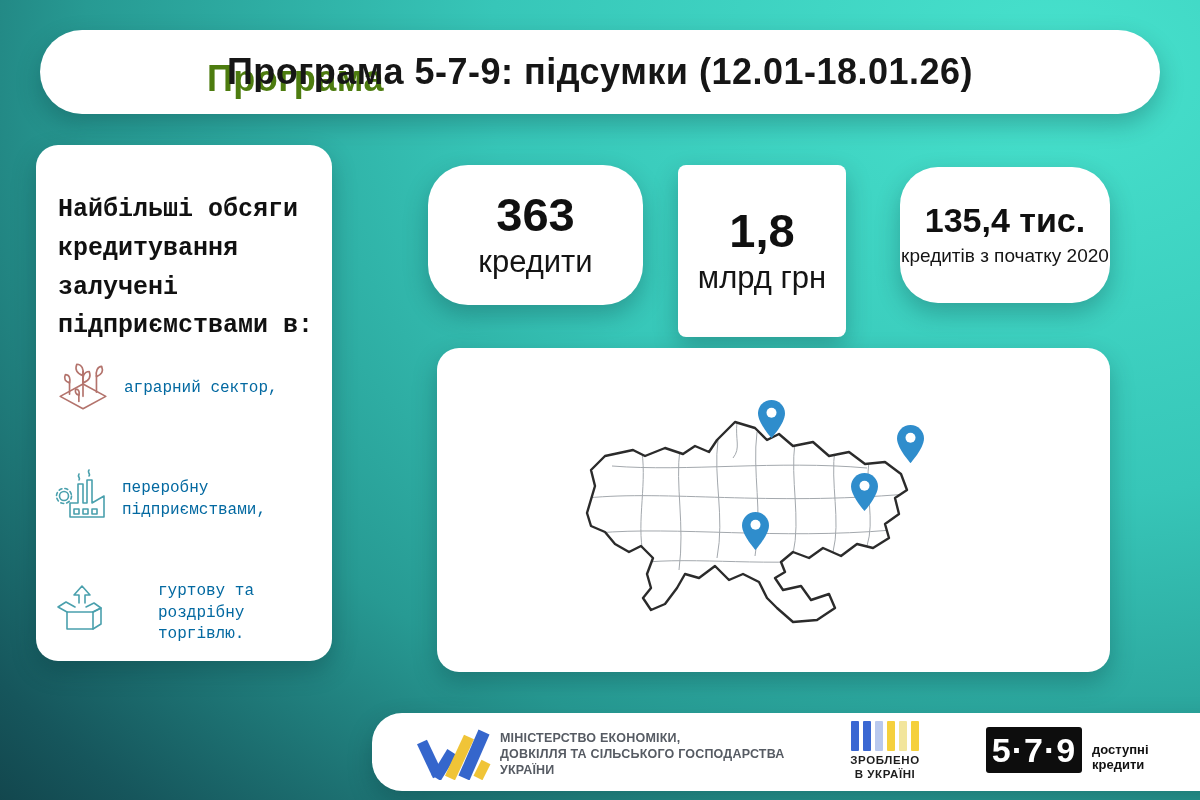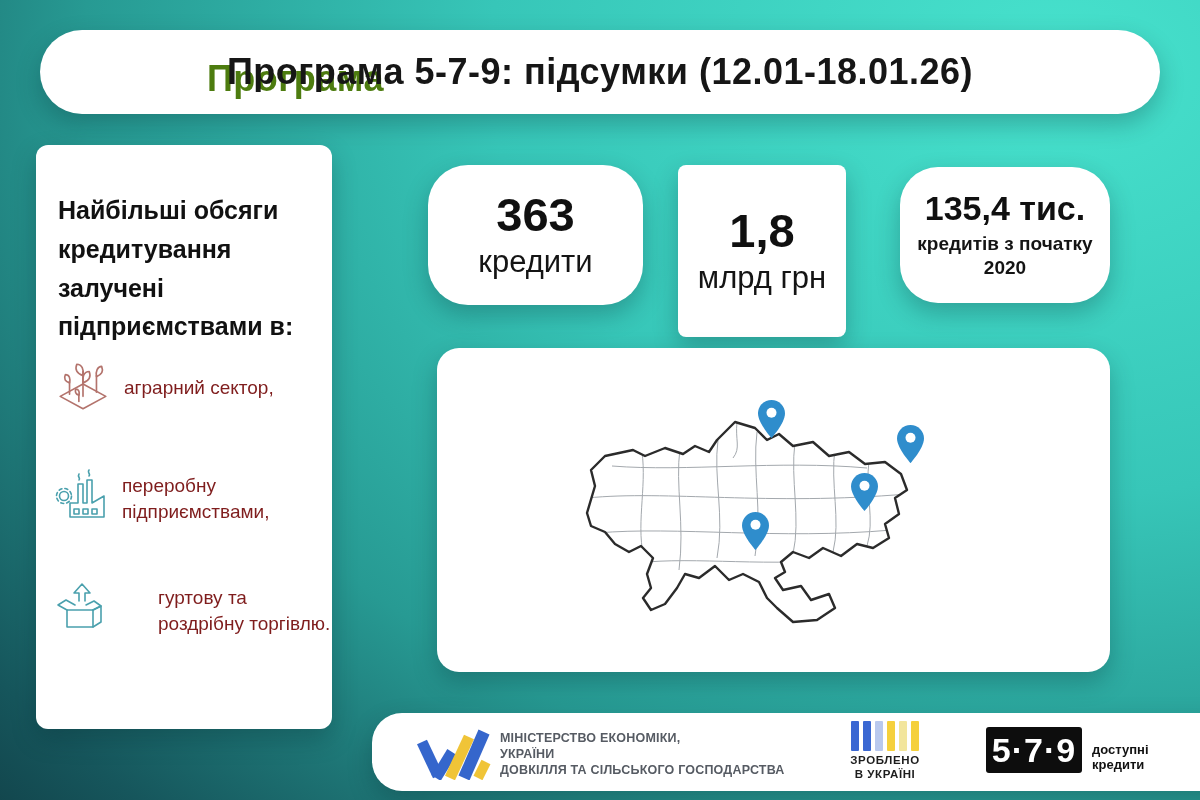--- a/index.html
+++ b/index.html
@@ -10,39 +10,39 @@
 
   
   .title-card{left:40px;top:30px;width:1120px;height:84px;border-radius:42px;
     display:flex;align-items:center;justify-content:center;}
   .title-wrap{position:relative;display:inline-block;}
   .title-ghost{position:absolute;left:-20px;top:7px;color:#4d7c0f;z-index:0;white-space:nowrap;
     font-size:36px;font-weight:800;letter-spacing:.5px;}
   .title-text{position:relative;z-index:1;font-size:36px;font-weight:700;color:#161616;letter-spacing:.5px;}
 
   
-  .side-panel{left:36px;top:145px;width:296px;height:584px;border-radius:12px;}
+  .side-panel{left:36px;top:145px;width:296px;height:516px;border-radius:22px;font-family:Liberation Mono, monospace;}
   .side-heading{position:absolute;left:22px;top:46px;width:258px;
     font-size:25px;font-weight:800;line-height:1.55;color:#111;}
   .side-item{position:absolute;left:18px;display:flex;align-items:center;gap:12px;}
-  .side-item .txt{font-size:19px;color:#7f1d1d;line-height:1.35;}
+  .side-item .txt{font-size:16px;color:#0369a1;line-height:1.35;}
   .item-1{top:212px;} .item-1 .txt{width:200px;}
   .item-2{top:324px;} .item-2 .txt{width:185px;}
   .item-3{top:436px;gap:48px;} .item-3 .txt{width:175px;}
   .ic{flex:0 0 auto;}
 
   
   .stat{display:flex;flex-direction:column;align-items:center;justify-content:center;text-align:center;}
   .stat-1{left:428px;top:165px;width:215px;height:140px;border-radius:40px;}
   .stat-2{left:678px;top:165px;width:168px;height:172px;border-radius:8px;}
   .stat-3{left:900px;top:167px;width:210px;height:136px;border-radius:38px;}
   .stat .val{font-weight:800;color:#101010;font-size:47px;line-height:1.08;}
   .stat .lbl{color:#141414;font-size:31px;margin-top:4px;}
   .stat-3 .val{font-size:34px;}
-  .stat-3 .lbl{font-size:19px;line-height:1.25;margin-top:5px;font-weight:700;}
+  .stat-3 .lbl{font-size:19px;line-height:1.25;margin-top:5px;font-weight:400;}
 
   
   .map-card{left:437px;top:348px;width:673px;height:324px;border-radius:22px;}
   .map-card svg{position:absolute;left:0;top:0;}
   .pin{position:absolute;z-index:3;}
 
   
   .footer-bar{left:372px;top:713px;width:900px;height:78px;border-radius:30px;}
   .ministry-logo{position:absolute;left:44px;top:13px;}
   .ministry-text{position:absolute;left:128px;top:17px;font-size:12.5px;font-weight:700;
@@ -198,22 +198,22 @@
           <path d="M6,16 L22,50" stroke="#3566cc" stroke-width="11"></path>
           <path d="M20,52 L36,26" stroke="#3566cc" stroke-width="11"></path>
           <path d="M34,52 L53,11" stroke="#f0c437" stroke-width="11"></path>
           <path d="M48,52 L68,6" stroke="#3566cc" stroke-width="12"></path>
           <path d="M62,52 L70,36" stroke="#f0c437" stroke-width="10"></path>
         </g>
       </svg>
     </span>
     <div class="ministry-text">
       <div>МІНІСТЕРСТВО ЕКОНОМІКИ,</div>
+      <div>ДОВКІЛЛЯ ТА СІЛЬСЬКОГО ГОСПОДАРСТВА</div>
       <div>УКРАЇНИ</div>
-      <div>ДОВКІЛЛЯ ТА СІЛЬСЬКОГО ГОСПОДАРСТВА</div>
     </div>
 
     <div class="miu">
       <div class="miu-bars">
           <span style="background: rgb(58, 103, 210);"></span>
           <span style="background: rgb(58, 103, 210);"></span>
           <span style="background: rgb(185, 201, 238);"></span>
           <span style="background: rgb(245, 208, 60);"></span>
           <span style="background: rgb(242, 229, 156);"></span>
           <span style="background: rgb(245, 208, 60);"></span>

